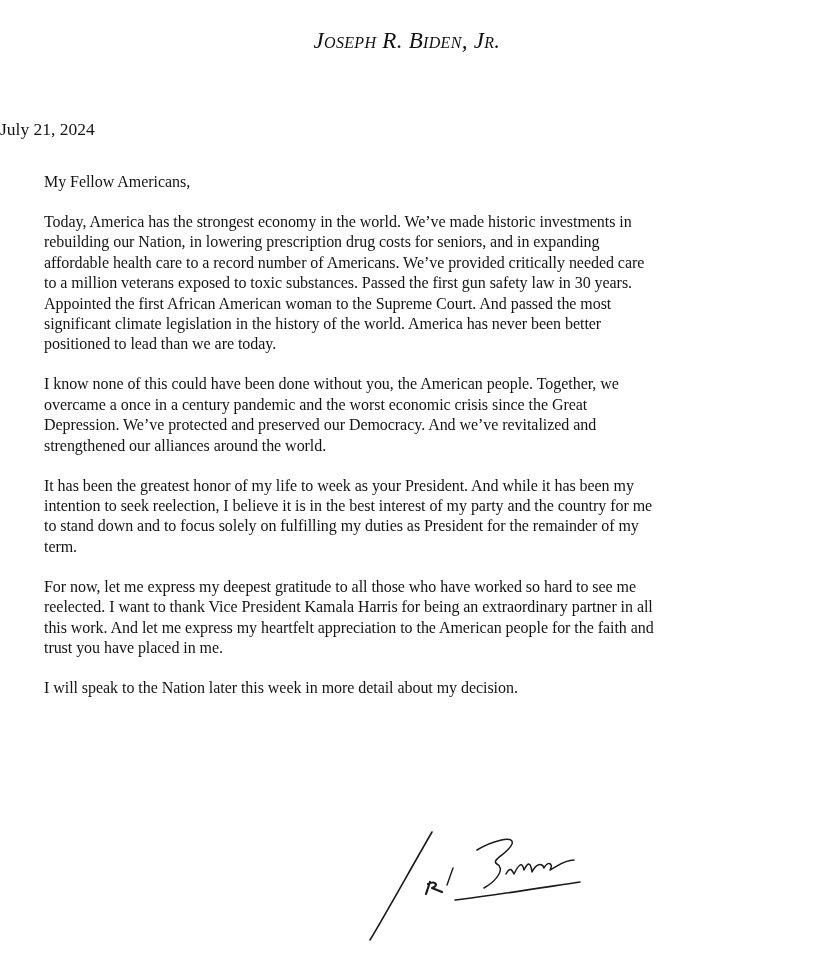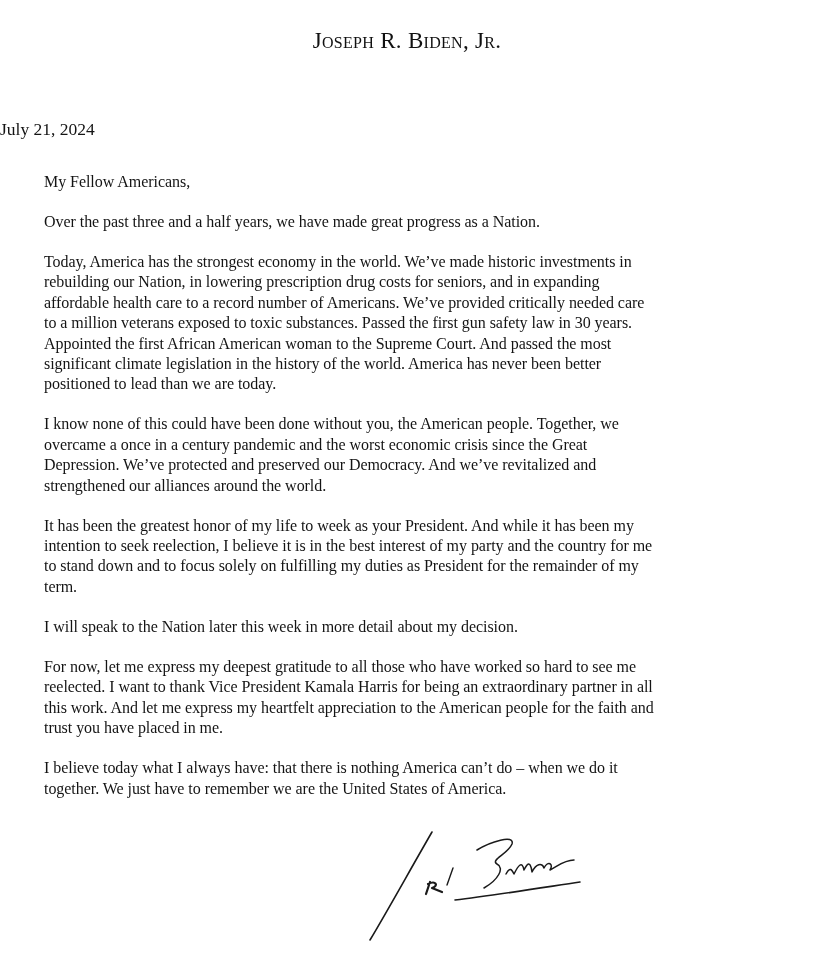--- a/index.html
+++ b/index.html
@@ -1,56 +1,53 @@
 <!DOCTYPE html>
 <html><head>
 <meta charset="utf-8">
 <style>
   html, body { margin: 0; padding: 0; background: #ffffff; }
   body { width: 814px; height: 976px; overflow: hidden; position: relative; color: #141414;
          font-family: "Liberation Serif", "DejaVu Serif", serif; }
   .letterhead { position: absolute; top: 28px; left: 0; width: 814px; text-align: center;
-                font-size: 23px; font-variant: small-caps; letter-spacing: 0.3px; color: #111; }
+                font-size: 23px; font-variant: small-caps; letter-spacing: 0.3px; color: #111; font-style: italic; }
   .date { position: absolute; top: 119px; left: 0; width: 814px; font-size: 17.5px; }
   .body { position: absolute; top: 172px; left: 44px; width: 700px; font-size: 16px; line-height: 20.4px; }
   .body p { margin: 0 0 19.6px 0; white-space: pre-line; letter-spacing: -0.05px; }
   .salutation { margin-bottom: 19.6px; }
   .signature { position: absolute; left: 340px; top: 830px; width: 260px; height: 130px; }
 </style>
 </head>
 <body>
 
 <div class="letterhead">Joseph R. Biden, Jr.</div>
 <div class="date">July 21, 2024</div>
 
 <div class="body">
   <p class="salutation">My Fellow Americans,</p>
-  <p>Over the past three and a half years, we have made great progress as a Nation.</p>
   <p>Today, America has the strongest economy in the world. We’ve made historic investments in
 rebuilding our Nation, in lowering prescription drug costs for seniors, and in expanding
 affordable health care to a record number of Americans. We’ve provided critically needed care
 to a million veterans exposed to toxic substances. Passed the first gun safety law in 30 years.
 Appointed the first African American woman to the Supreme Court. And passed the most
 significant climate legislation in the history of the world. America has never been better
 positioned to lead than we are today.</p>
   <p>I know none of this could have been done without you, the American people. Together, we
 overcame a once in a century pandemic and the worst economic crisis since the Great
 Depression. We’ve protected and preserved our Democracy. And we’ve revitalized and
 strengthened our alliances around the world.</p>
   <p>It has been the greatest honor of my life to week as your President. And while it has been my
 intention to seek reelection, I believe it is in the best interest of my party and the country for me
 to stand down and to focus solely on fulfilling my duties as President for the remainder of my
 term.</p>
-  <p>I will speak to the Nation later this week in more detail about my decision.</p>
   <p>For now, let me express my deepest gratitude to all those who have worked so hard to see me
 reelected. I want to thank Vice President Kamala Harris for being an extraordinary partner in all
 this work. And let me express my heartfelt appreciation to the American people for the faith and
 trust you have placed in me.</p>
-  <p>I believe today what I always have: that there is nothing America can’t do – when we do it
-together. We just have to remember we are the United States of America.</p>
+  <p>I will speak to the Nation later this week in more detail about my decision.</p>
 </div>
 
 <svg class="signature" viewBox="0 0 260 130" aria-label="Joe Biden">
   <g fill="none" stroke="#1a1a1a" stroke-linecap="round" stroke-linejoin="round">
 
     <path d="M92 2 C 70 40, 48 80, 30 110" stroke-width="1.6"></path>
 
     <path d="M90 52 L86 64 M88 54 C96 50, 99 56, 92 58 L102 62" stroke-width="2.2"></path>
 
     <path d="M113 38 L107 55" stroke-width="1.4"></path>

